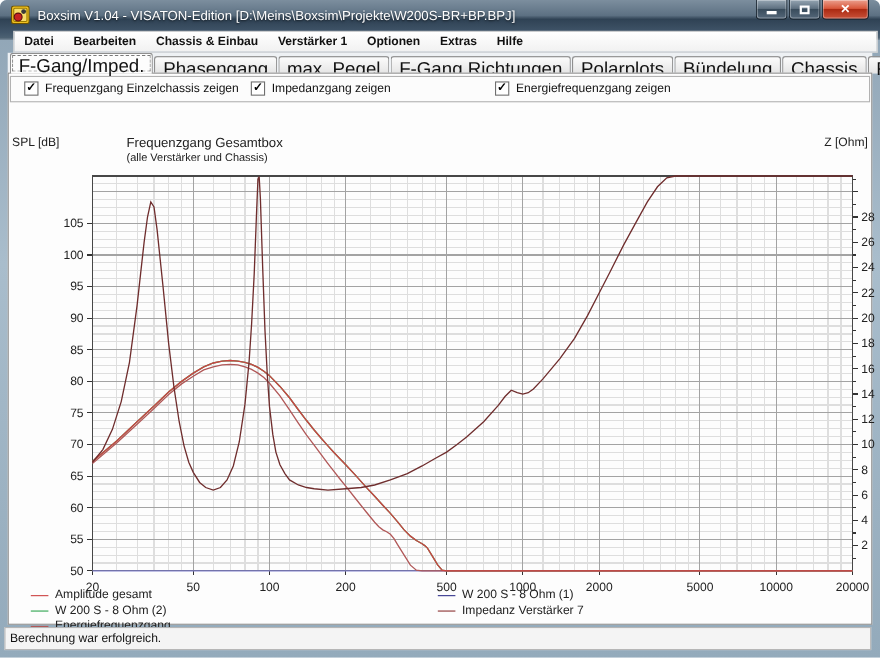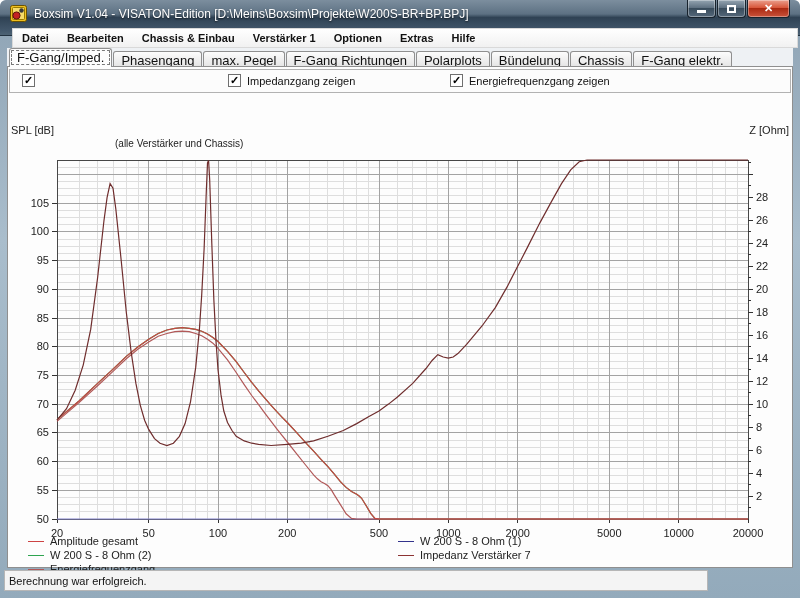--- a/index.html
+++ b/index.html
@@ -41,21 +41,21 @@
     background:linear-gradient(180deg,#ffffff,#f1f1f1); border:1px solid #d9d9d9;
     display:flex; align-items:center; font-size:11px; color:#111;font-weight:bold;
   }
   .menu-item { padding:2px 9px; white-space:nowrap; }
   
   #tabstrip {
     position:absolute; left:7px; top:48px; width:786px; height:19px;
     background:#eef1f4; display:flex; align-items:flex-end; padding-left:2px;
   }
   .tab {
-    height:16px; padding:1px 7px 0 7px; margin-right:1px; font-size:13px; color:#111;
+    height:16px; padding:1px 7px 0 7px; margin-right:1px; font-size:17px; color:#111;
     background:linear-gradient(180deg,#fcfcfc,#e4e4e4);
     border:1px solid #8f8f8f; border-bottom:none; border-radius:3px 3px 0 0;
     white-space:nowrap;
   }
   .tab.active {
     height:19px; background:#fdfdfd; position:relative; z-index:2;
     outline:1px dashed #7a7a7a; outline-offset:-3px;
   }
   
   #tabpage {
@@ -67,34 +67,34 @@
     background:#fcfcfc; border:1px solid #b2b2b2;
   }
   .cb-item { position:absolute; top:4px; display:flex; align-items:center; font-size:11px; color:#111; }
   .cb-box {
     width:13px; height:13px; border:1px solid #6f6f6f; background:#fff; margin-right:6px;
     display:flex; align-items:center; justify-content:center;
     font-size:11px; line-height:11px; color:#000; font-weight:bold;
   }
   
   #chart-area { position:absolute; left:0; top:26px; width:784px; height:474px; }
-  #chart-svg-holder { position:absolute; left:0; top:0; width:676px; height:474px; }
+  #chart-svg-holder { position:absolute; left:0; top:0; width:676px; height:474px;padding-left:27px; }
   svg text { font-family:"Liberation Sans", sans-serif; }
   #chart-title { position:absolute; left:107px; top:30px; font-size:12px; color:#222; }
   #chart-subtitle { position:absolute; left:107px; top:45px; font-size:10px; color:#222; }
   #spl-axis-label { position:absolute; left:3px; top:31px; font-size:11px; color:#222; }
   #z-axis-label { position:absolute; right:3px; top:31px; font-size:11px; color:#222; }
   .legend-col { position:absolute; font-size:11px; color:#222; }
   #legend-left { left:20px; top:441px; }
   #legend-right { left:390px; top:441px;text-align:center; }
   .legend-item { display:flex; align-items:center; height:14px; }
   .legend-swatch { width:16px; height:0; border-top:1px solid #000; margin-right:6px; }
   
   #statusbar {
-    position:absolute; left:4px; top:570px; width:704px; height:21px;
+    position:absolute; left:4px; top:570px; width:788px; height:21px;
     background:#f4f4f4; border:1px solid #b6b6b6;
     display:flex; align-items:center; padding-left:4px; font-size:11px; color:#111;
   }
 </style>
 </head>
 <body>
 
 <div id="window">
 
   <div id="titlebar">
@@ -137,32 +137,34 @@
     <span class="tab">Bündelung</span>
     <span class="tab">Chassis</span>
     <span class="tab">F-Gang elektr.</span>
   </div>
 
   <div id="tabpage">
 
     <div id="checkbox-band">
       <label class="cb-item" style="left:12px;">
         <span class="cb-box">✓</span>
+        <span>Frequenzgang Einzelchassis zeigen</span>
       </label>
       <label class="cb-item" style="left:218px;">
         <span class="cb-box">✓</span>
         <span>Impedanzgang zeigen</span>
       </label>
       <label class="cb-item" style="left:440px;">
         <span class="cb-box">✓</span>
         <span>Energiefrequenzgang zeigen</span>
       </label>
     </div>
 
     <div id="chart-area">
+      <div id="chart-title">Frequenzgang Gesamtbox</div>
       <div id="chart-subtitle">(alle Verstärker und Chassis)</div>
       <div id="spl-axis-label">SPL [dB]</div>
       <div id="z-axis-label">Z [Ohm]</div>
       <div id="chart-svg-holder">
         <svg id="chart-svg" width="784" height="474" viewBox="0 0 784 474">
             <line x1="49" y1="418.8" x2="740" y2="418.8" stroke="#dedede" stroke-width="1" shape-rendering="crispEdges"></line>
             <line x1="49" y1="411.6" x2="740" y2="411.6" stroke="#dedede" stroke-width="1" shape-rendering="crispEdges"></line>
             <line x1="49" y1="404.5" x2="740" y2="404.5" stroke="#dedede" stroke-width="1" shape-rendering="crispEdges"></line>
             <line x1="49" y1="390.1" x2="740" y2="390.1" stroke="#dedede" stroke-width="1" shape-rendering="crispEdges"></line>
             <line x1="49" y1="382.9" x2="740" y2="382.9" stroke="#dedede" stroke-width="1" shape-rendering="crispEdges"></line>

